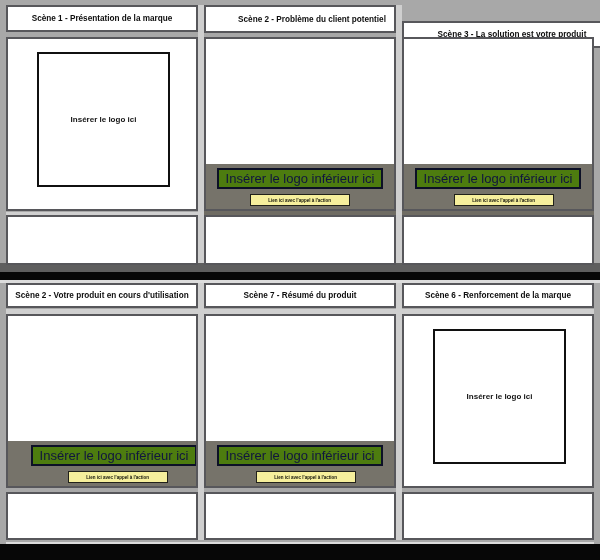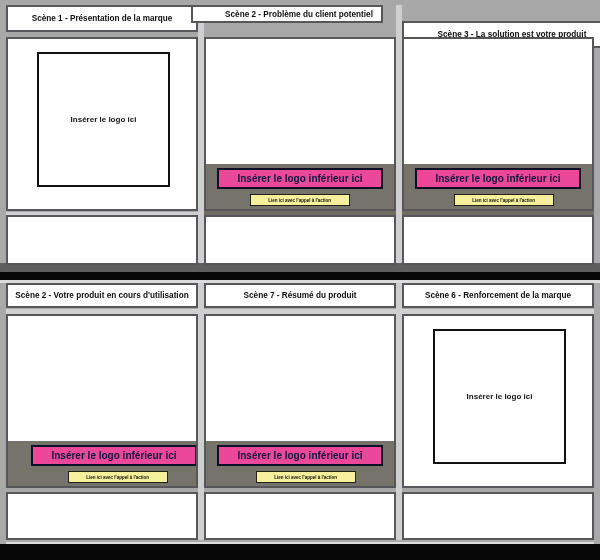--- a/index.html
+++ b/index.html
@@ -34,23 +34,23 @@
     border:2px solid #101010; background:#ffffff;
     display:flex; align-items:center; justify-content:center;
     font-size:8px; font-weight:bold; color:#141414; white-space:nowrap;
   }
   .strip {
     position:absolute; left:0; right:0; bottom:0;
     background:#76736a;
   }
   .blue-btn {
     position:absolute; box-sizing:border-box;
-    background:#ec4899; border:2px solid #0c1026;
+    background:#4d7c0f; border:2px solid #0c1026;
     display:flex; align-items:center; justify-content:center;
-    font-size:10px; font-weight:bold; color:#10153f; white-space:nowrap;
+    font-size:13px; font-weight:normal; color:#10153f; white-space:nowrap;
   }
   .cta-btn {
     position:absolute; box-sizing:border-box;
     background:#f6ef9c; border:1.5px solid #21211a;
     display:flex; align-items:center; justify-content:center;
     color:#13130b; white-space:nowrap;
   }
   .cta-btn .lbl {
     font-size:9px; font-weight:bold;
     transform:scale(0.5); transform-origin:center center;
@@ -84,21 +84,21 @@
     </div>
     <div class="cell content-cell" style="left: 6px; top: 37px; width: 192px; height: 174px;">
           <div class="logo-box" style="left: 29px; top: 13px; width: 133px; height: 135px;">
             <span>Insérer le logo ici</span>
           </div>
         </div>
     <div class="cell notes-cell" style="left: 6px; top: 215px; width: 192px; height: 50px;"></div>
   </div>
 
   <div class="scene">
-    <div class="cell title-cell" style="left: 191px; top: 5px; width: 192px; height: 18px; padding-left: 24px;">
+    <div class="cell title-cell" style="left: 204px; top: 5px; width: 192px; height: 28px; padding-left: 24px;">
       <span class="title-text">Scène 2 - Problème du client potentiel</span>
     </div>
     <div class="cell content-cell" style="left: 204px; top: 37px; width: 192px; height: 174px;">
           <div class="strip" style="height: 45px;">
             <div class="blue-btn" style="left: 11px; top: 4px; width: 166px; height: 21px;">
               <span>Insérer le logo inférieur ici</span>
             </div>
             <div class="cta-btn" style="left: 44px; top: 29.5px; width: 100px; height: 12px;">
               <span class="lbl">Lien ici avec l'appel à l'action</span>
             </div>

